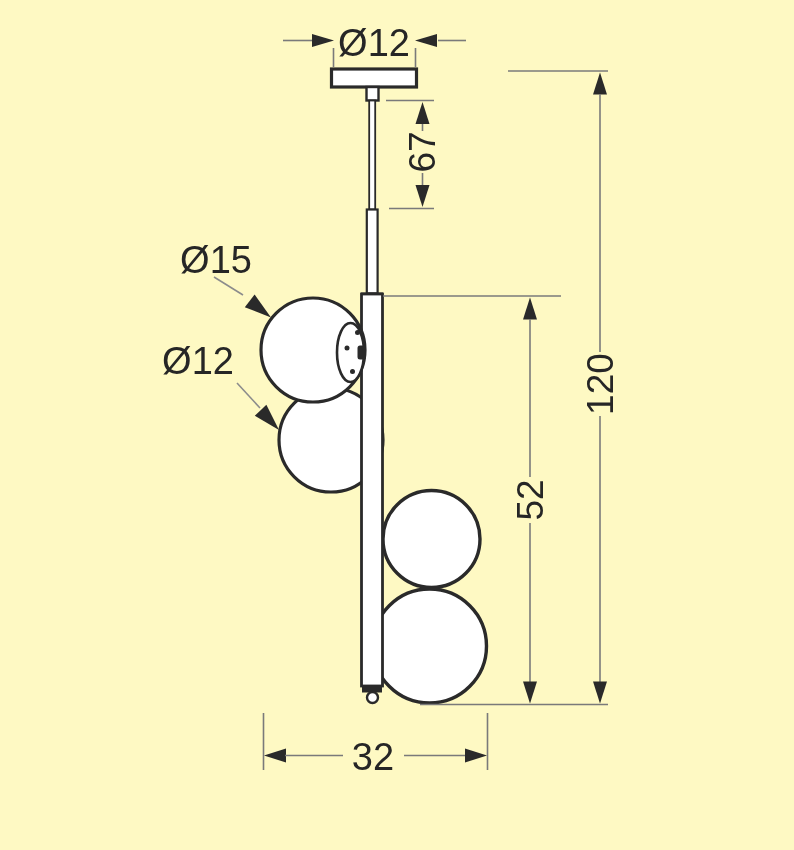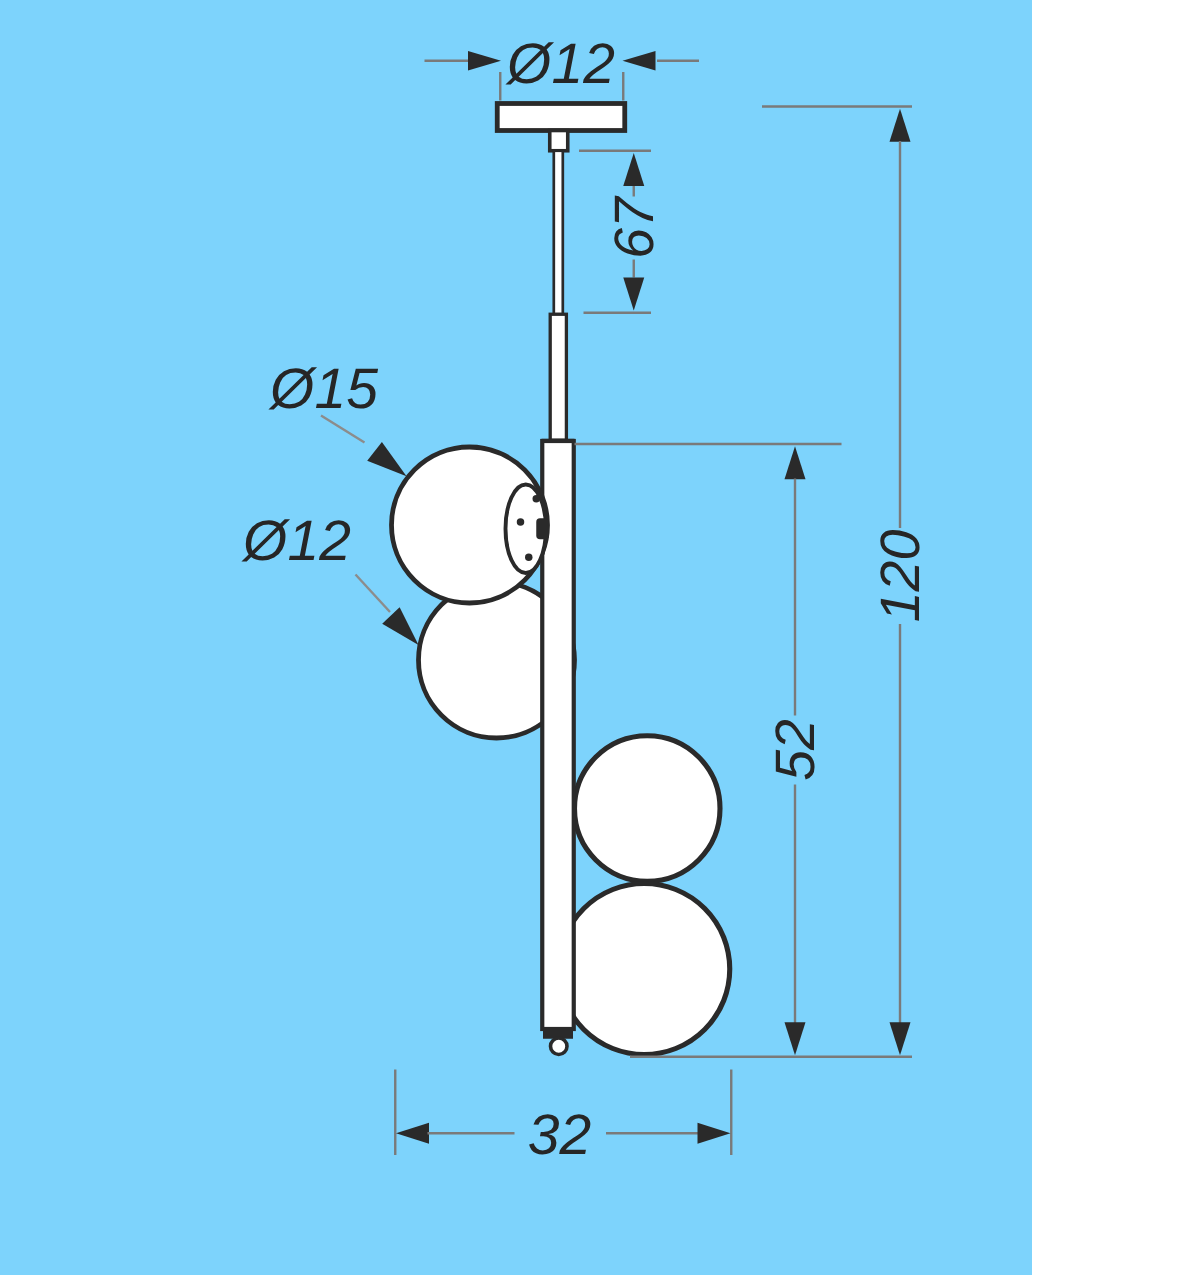--- a/index.html
+++ b/index.html
@@ -2,25 +2,24 @@
 <html><head>
 <meta charset="utf-8">
 <style>
   html, body {
     margin: 0;
     padding: 0;
     background: #ffffff;
   }
   .stage {
     position: relative;
-    width: 688px;
+    width: 794px;
     height: 850px;
-    background: #7dd3fc;
+    background: #fef9c3;
     overflow: hidden;
-    font-style: italic;
   }
   svg { display: block; }
   .outline {
     fill: #ffffff;
     stroke: #2a2a2a;
   }
   .dimline {
     stroke: #7a7a7a;
     stroke-width: 1.6;
     fill: none;

